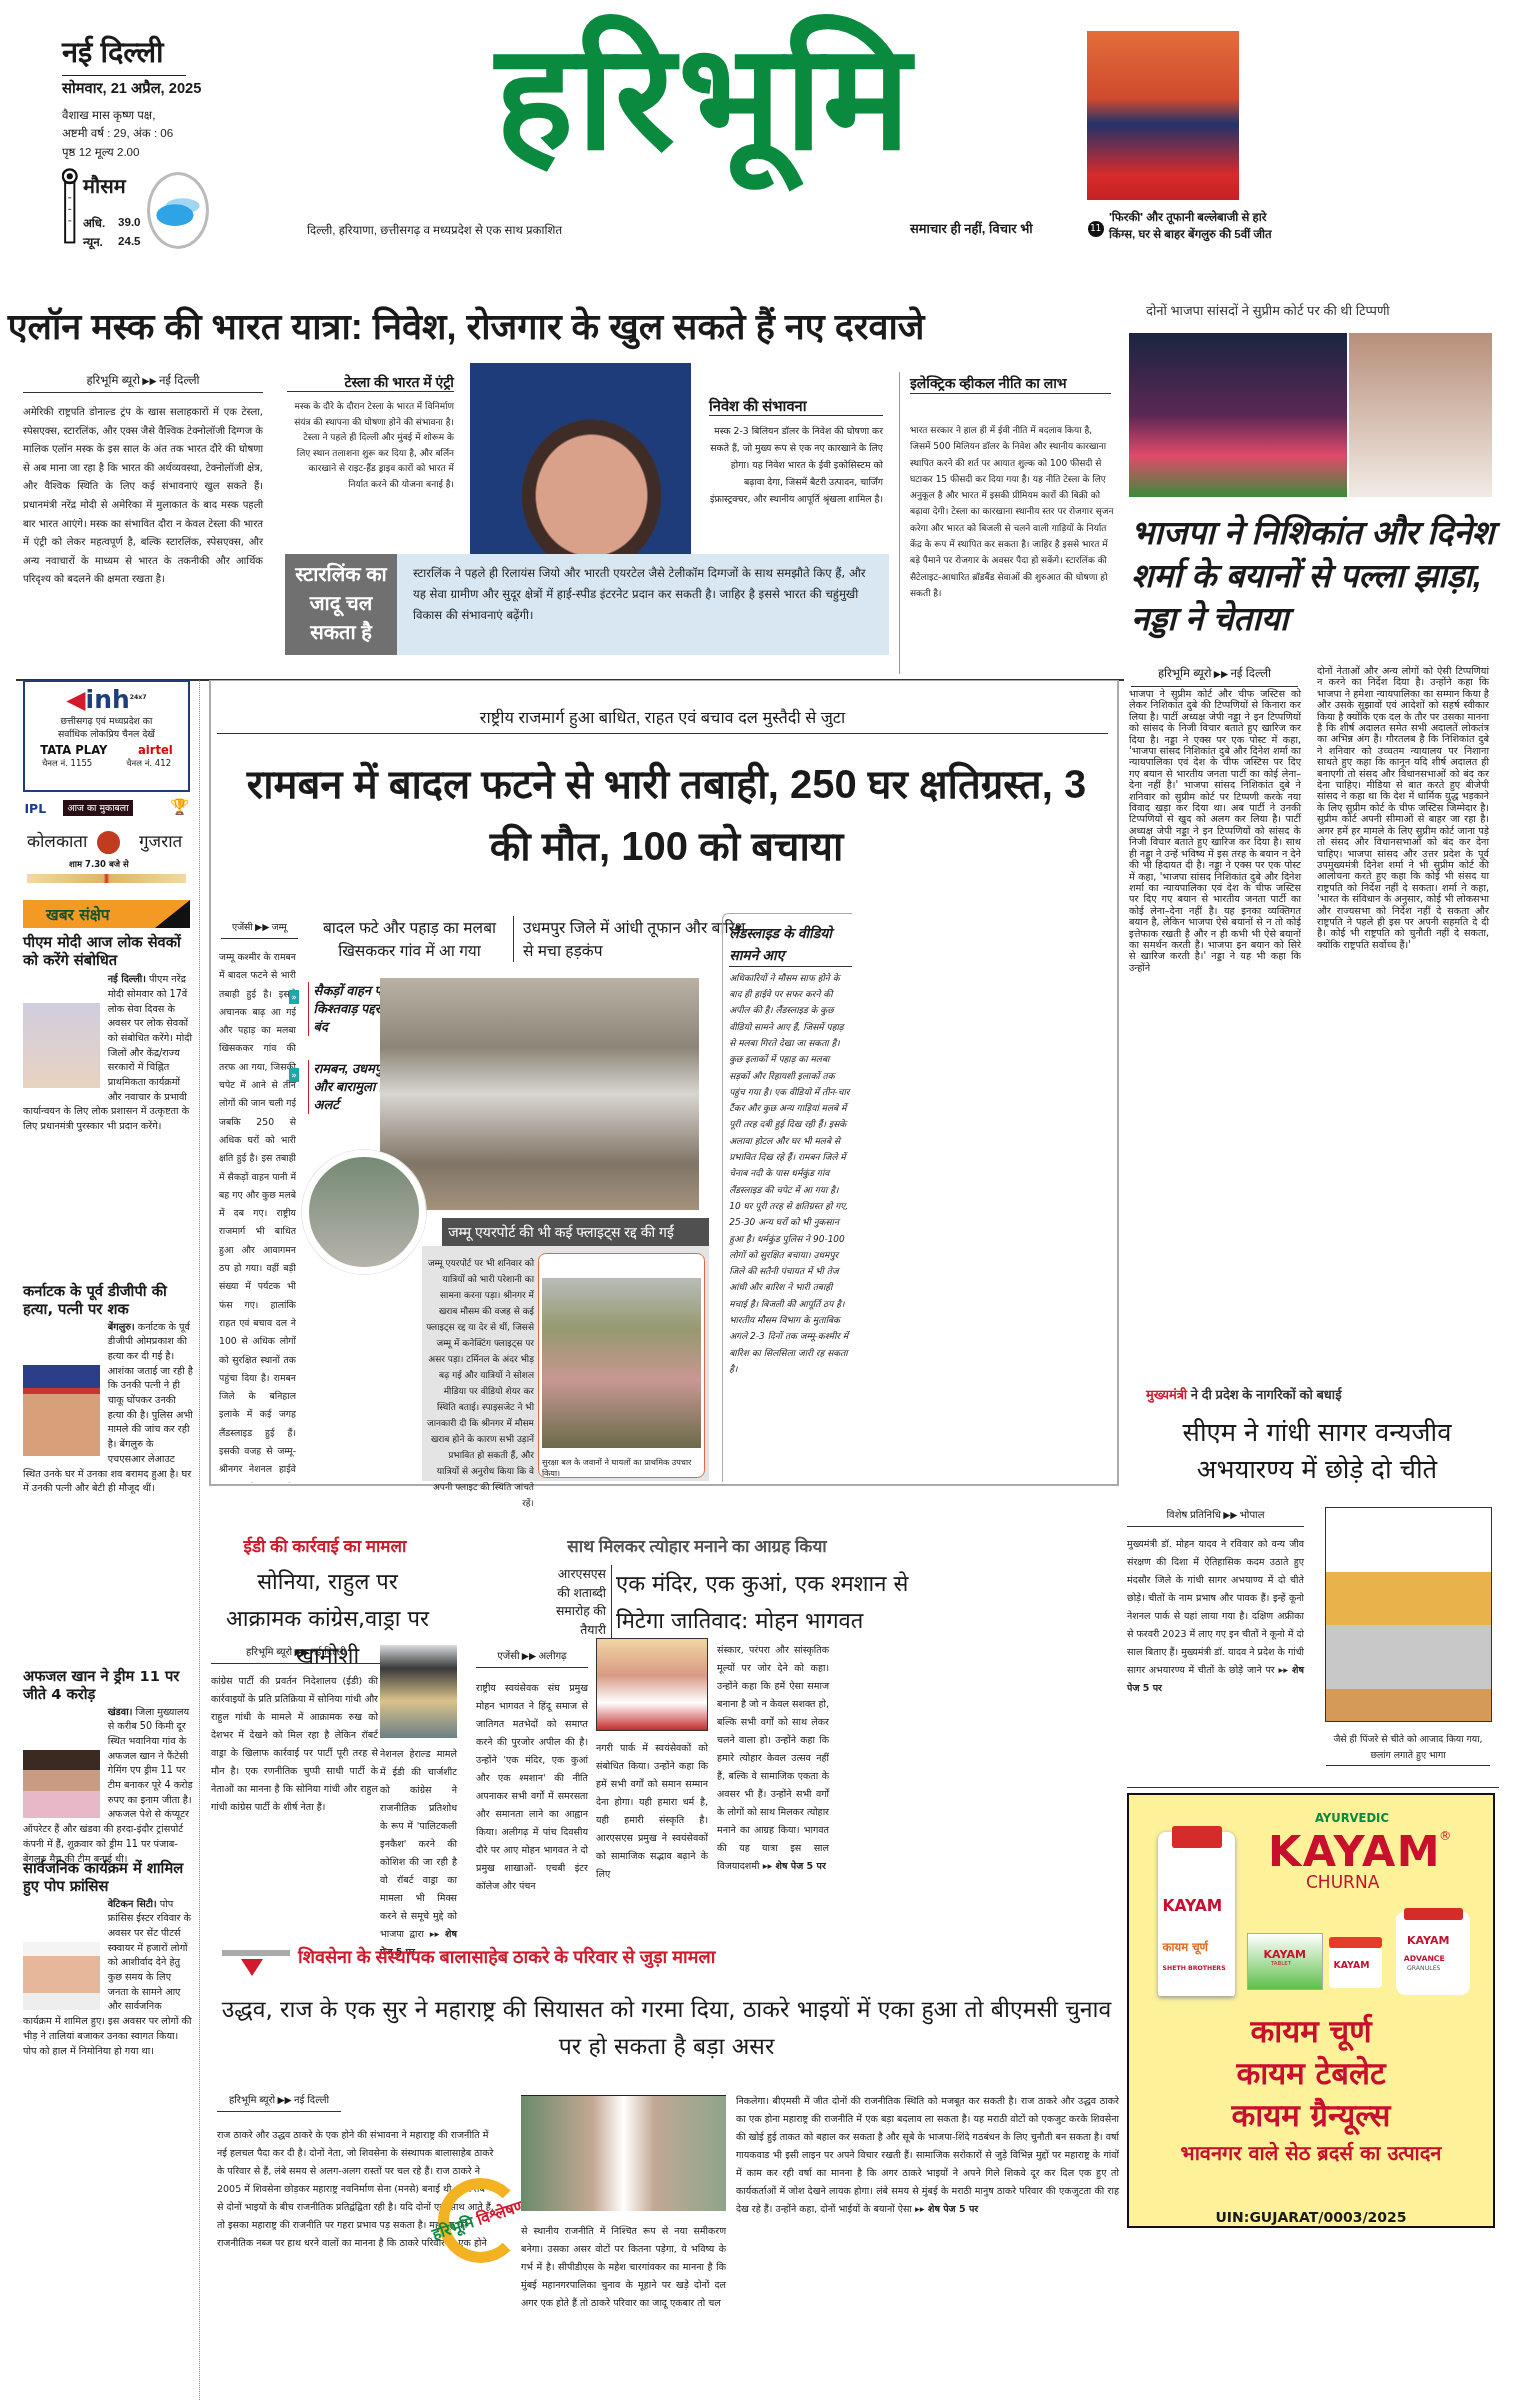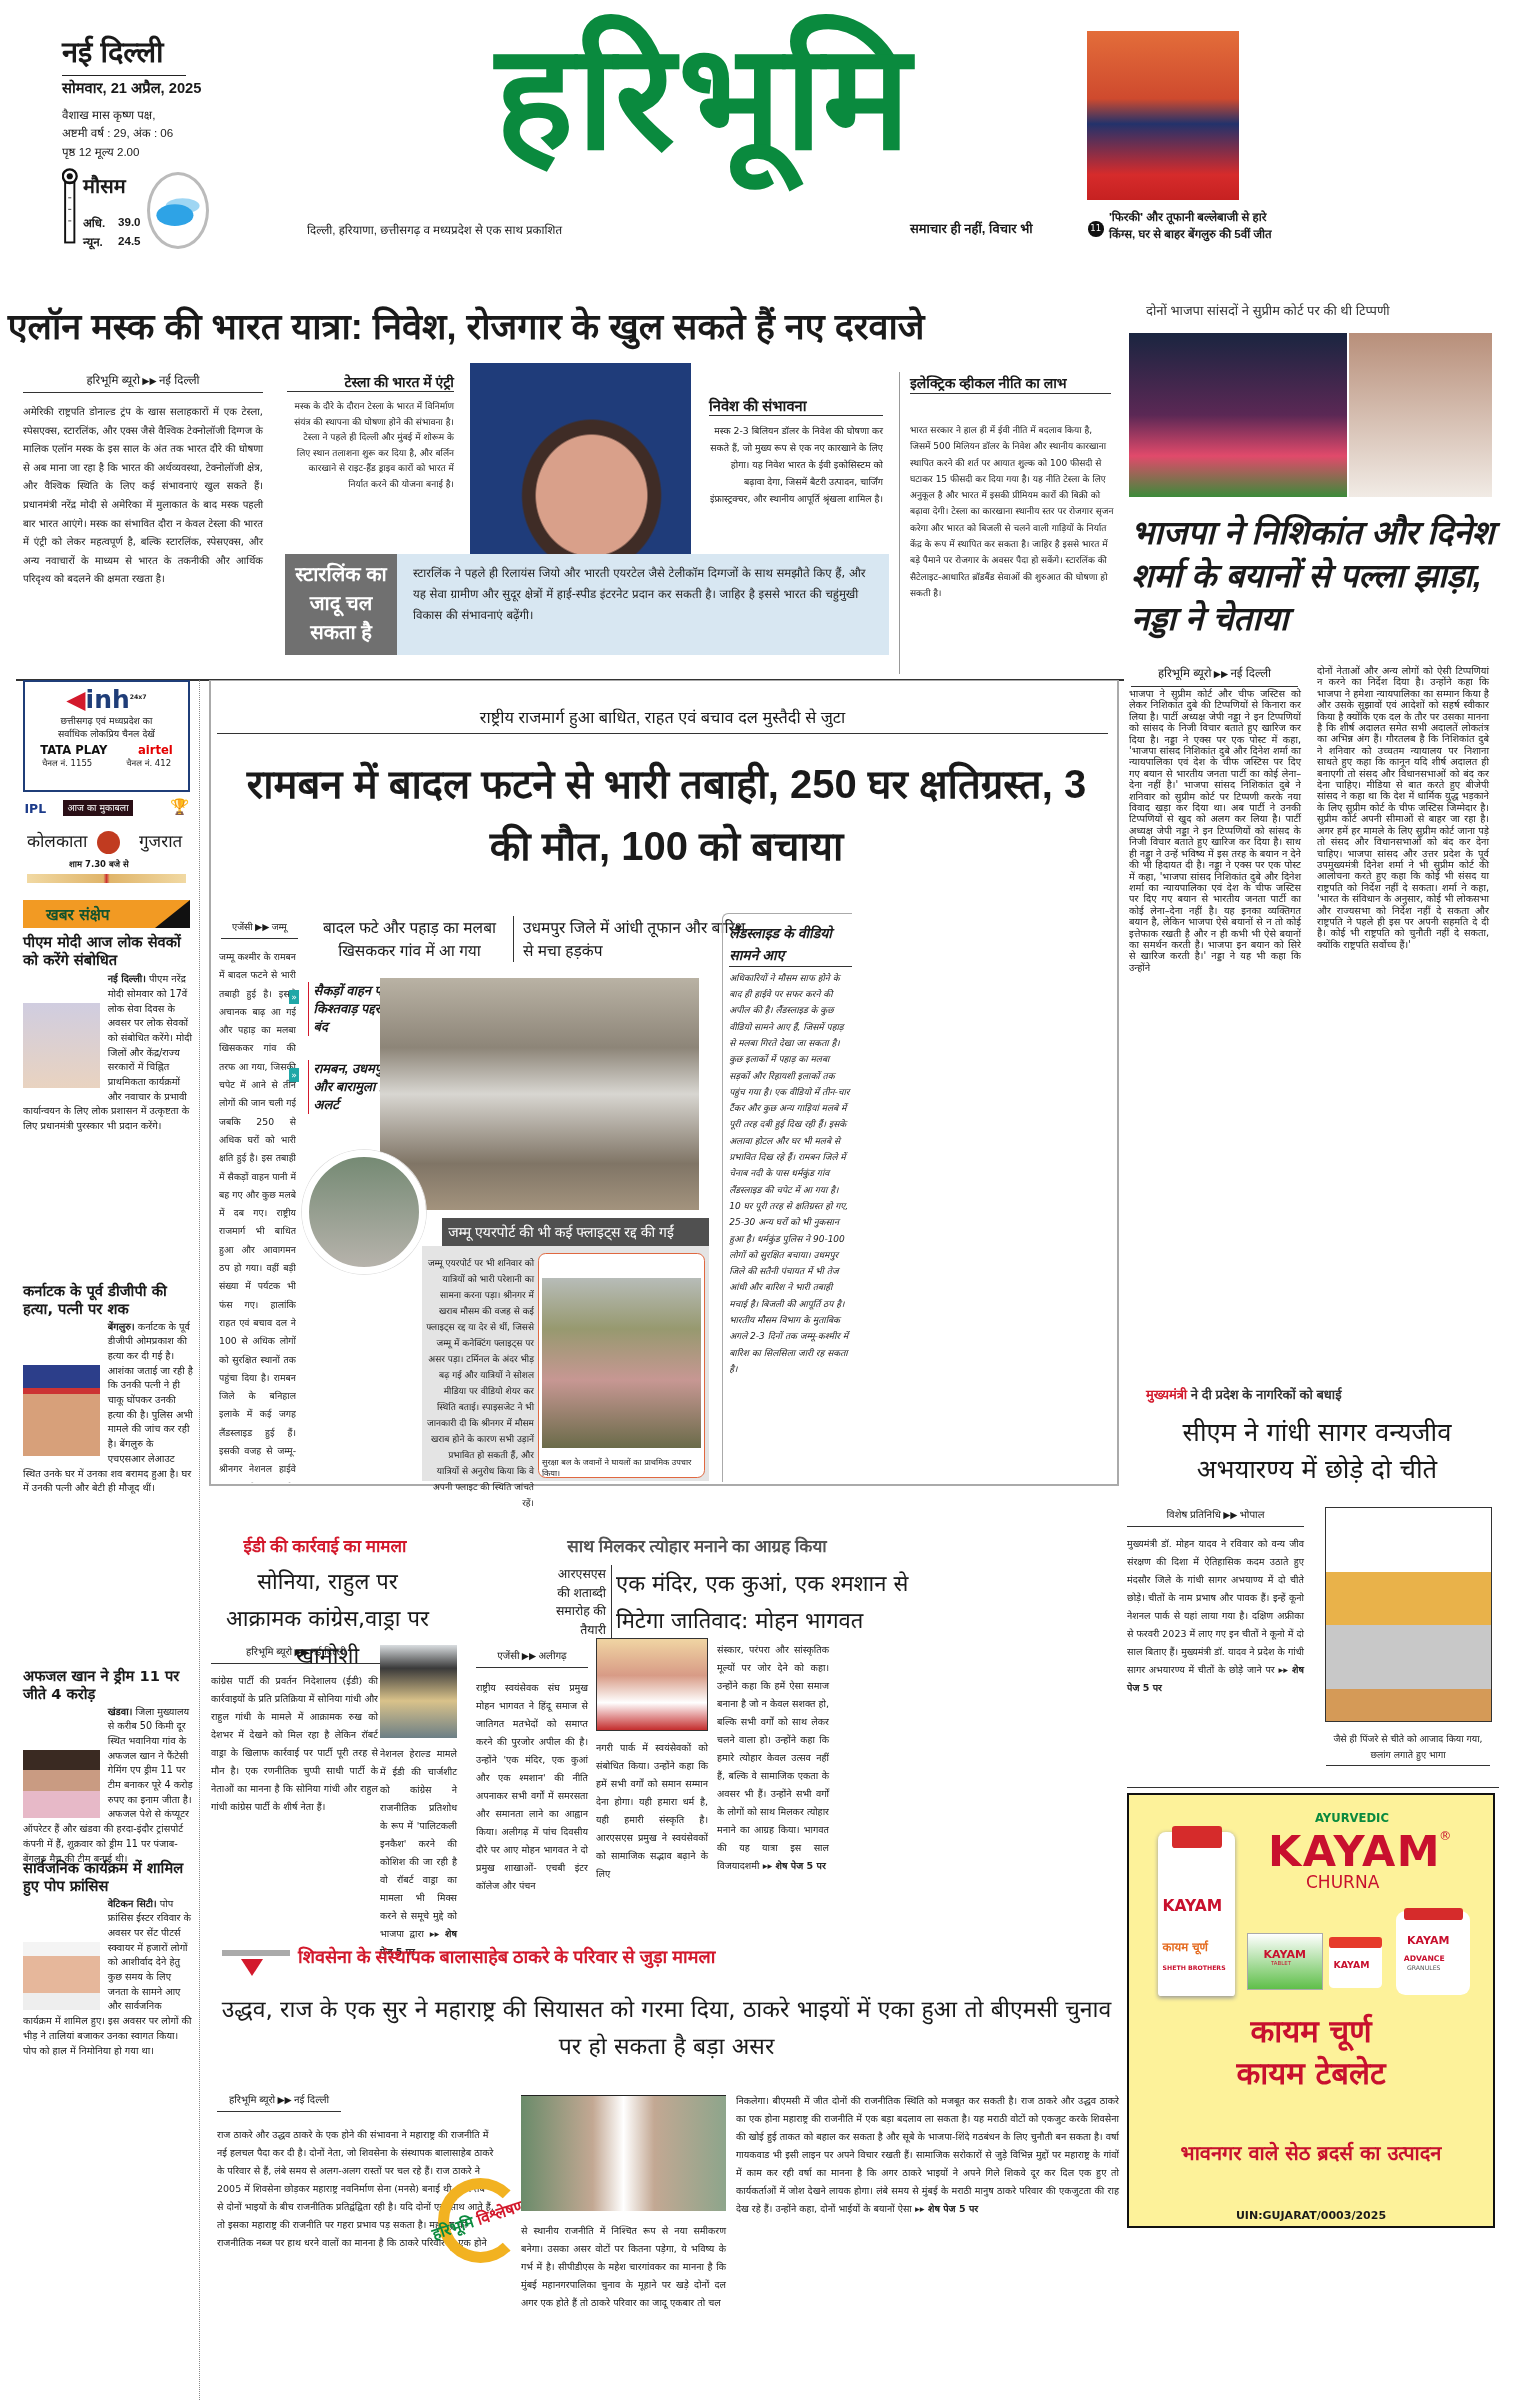--- a/index.html
+++ b/index.html
@@ -328,16 +328,17 @@
     <div style="position:absolute;left:4.6px;top:17px;color:#c8102e;font-weight:bold;font-size:9.3px">KAYAM</div>
   </div>
   <div style="position:absolute;left:267px;top:116px;width:74px;height:84px;background:#fff;border-radius:9.3px">
     <div style="position:absolute;left:7.7px;top:-3.1px;width:59px;height:12.4px;background:#d62b2b;border-radius:3.1px"></div>
     <div style="position:absolute;left:11px;top:23px;color:#c8102e;font-weight:bold;font-size:11px">KAYAM</div>
     <div style="position:absolute;left:7.7px;top:43px;color:#c8102e;font-size:7.7px;font-weight:bold">ADVANCE</div>
     <div style="position:absolute;left:11px;top:53px;color:#555;font-size:6.2px">GRANULES</div>
   </div>
   <div style="position:absolute;left:0;top:215px;width:100%;text-align:center;color:#c8102e;font-weight:bold;font-size:31px;line-height:42px">कायम चूर्ण</div>
   <div style="position:absolute;left:0;top:257px;width:100%;text-align:center;color:#c8102e;font-weight:bold;font-size:31px;line-height:42px">कायम टेबलेट</div>
+  <div style="position:absolute;left:0;top:299px;width:100%;text-align:center;color:#c8102e;font-weight:bold;font-size:31px;line-height:42px">कायम ग्रैन्यूल्स</div>
   <div style="position:absolute;left:15.5px;top:344px;width:333px;text-align:center;color:#c8102e;font-weight:bold;font-size:20px;line-height:28px">भावनगर वाले सेठ ब्रदर्स का उत्पादन</div>
-  <div style="position:absolute;left:0;top:414px;width:100%;text-align:center;font-weight:bold;font-size:11px">UIN:GUJARAT/0003/2025</div>
+  <div style="position:absolute;left:0;top:414px;width:100%;text-align:center;font-weight:bold;font-size:14px">UIN:GUJARAT/0003/2025</div>
 </div>
 
 
 </body></html>

